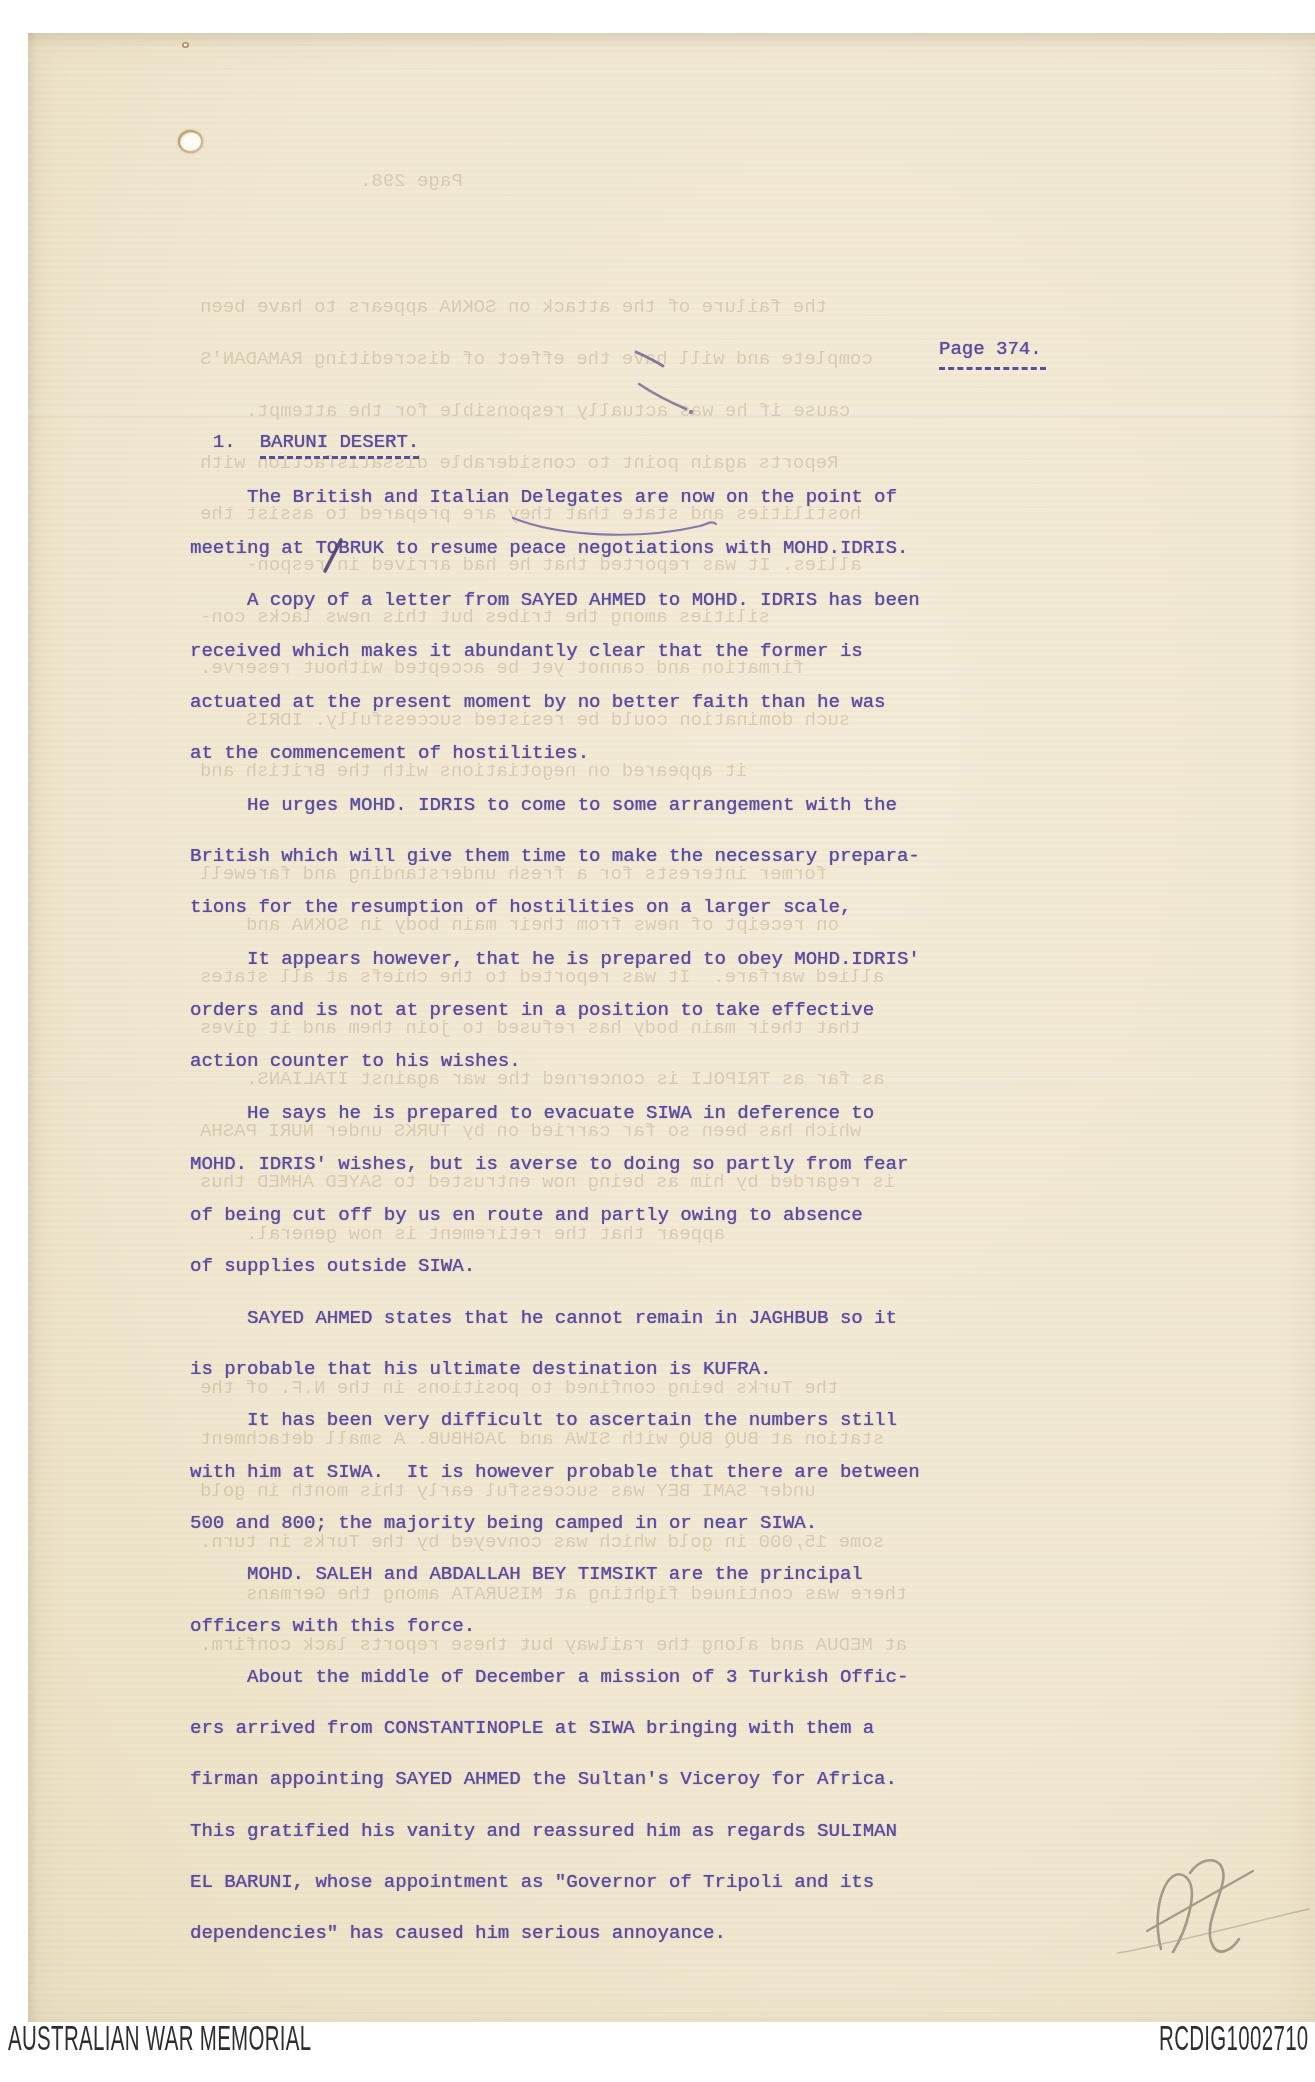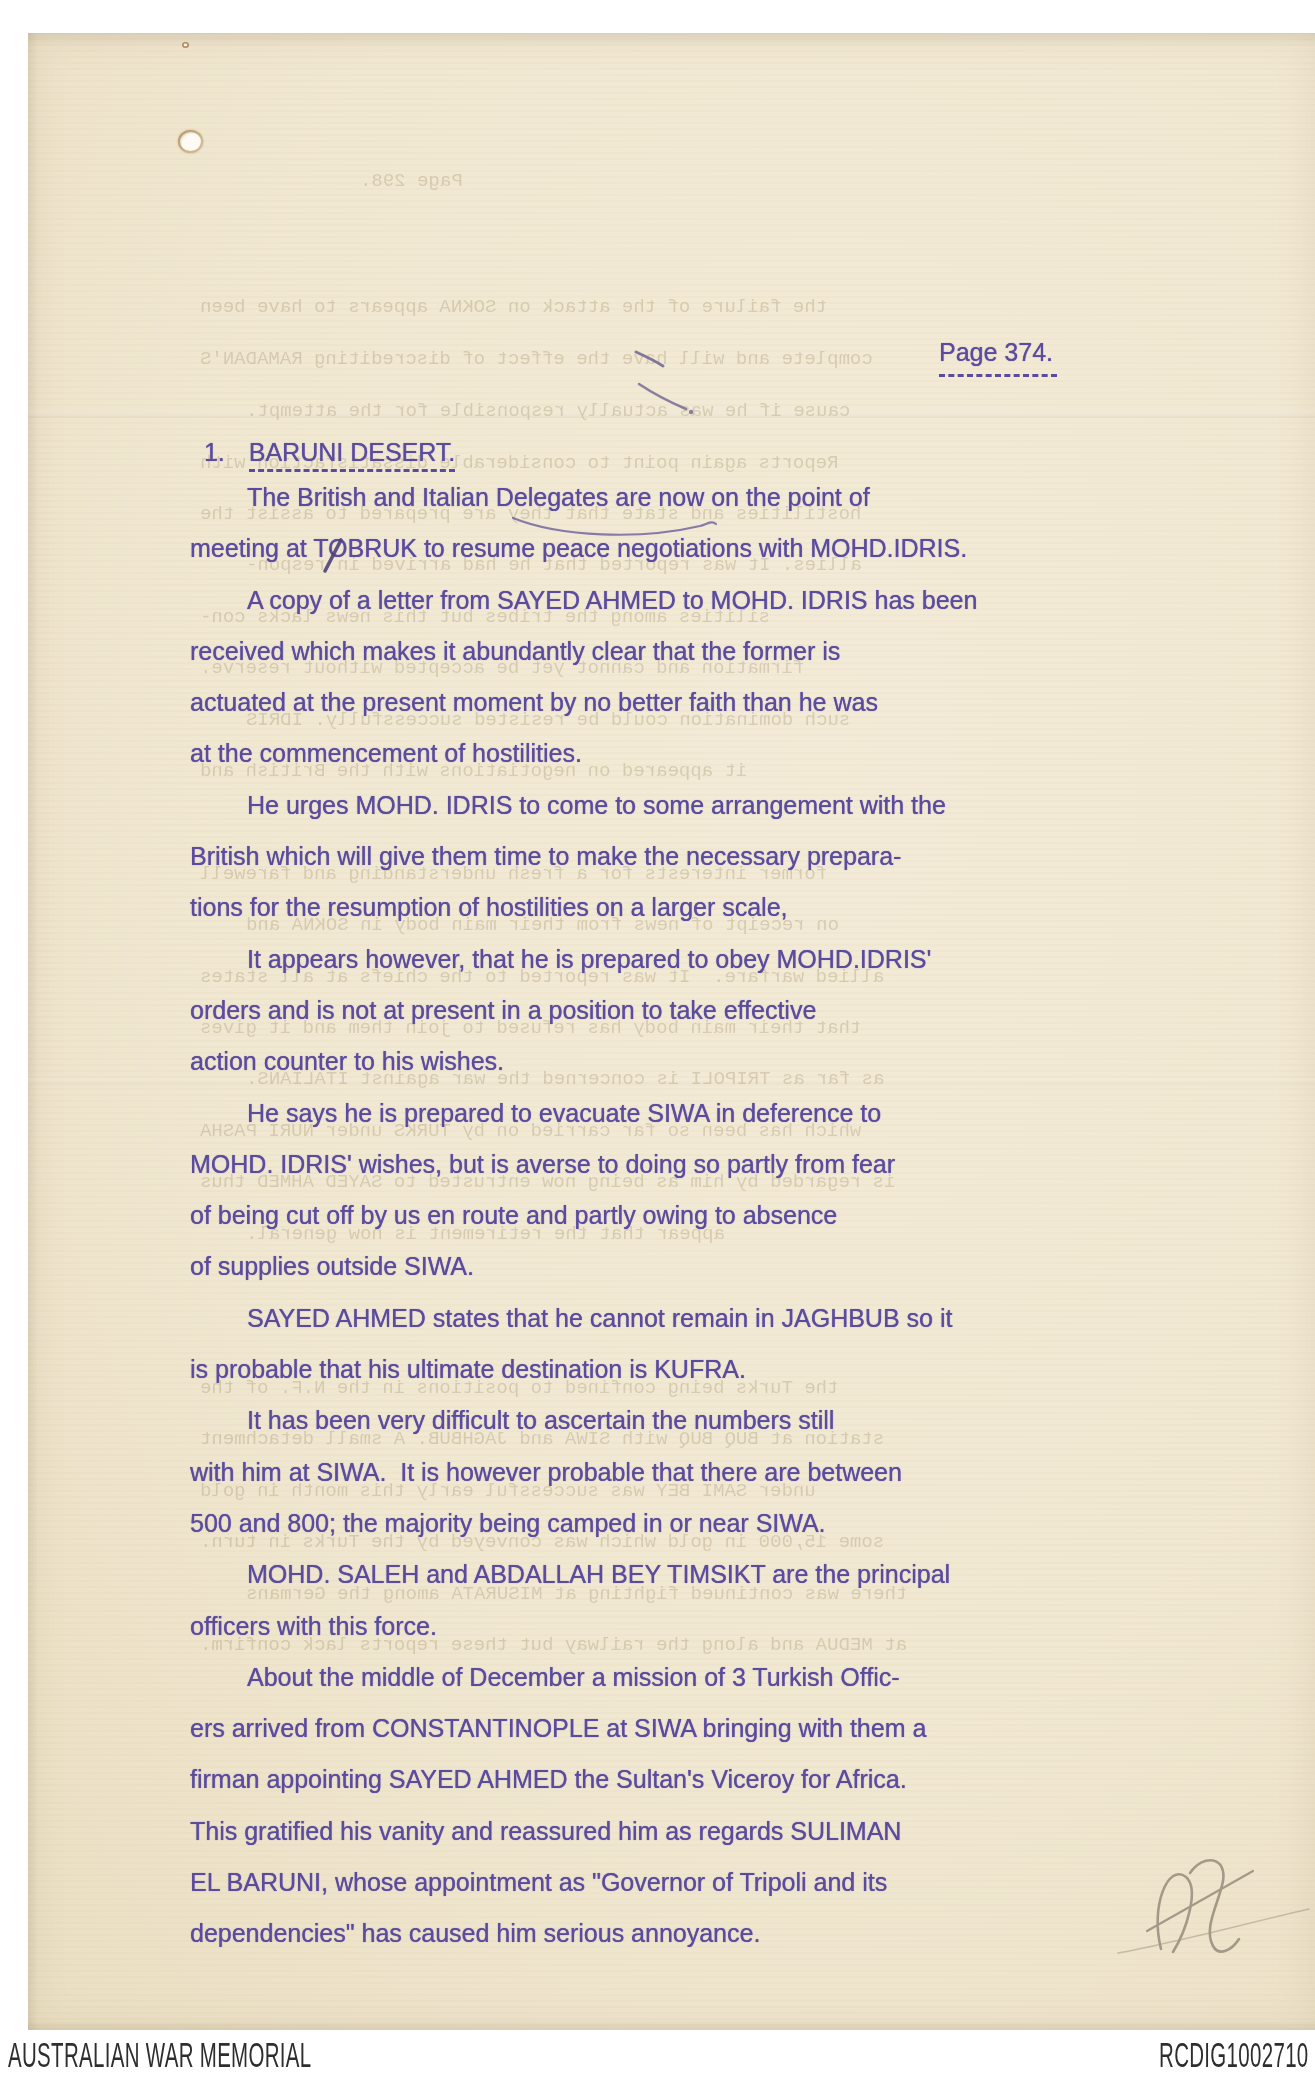--- a/index.html
+++ b/index.html
@@ -28,22 +28,22 @@
     position:absolute;left:178px;top:130px;width:25px;height:23px;border-radius:50%;
     background:#fdfbf4;
     box-shadow: inset 0 0 0 2px rgba(175,125,60,.55), inset 2px 2px 3px rgba(120,80,30,.35), 0 0 2px rgba(120,90,40,.4);
   }
   .speck{
     position:absolute;left:182px;top:42px;width:7px;height:6px;border-radius:50%;
     background:#f6f1e2;box-shadow: inset 0 0 0 1.6px rgba(150,90,30,.7);
   }
   
   .typed{
-    font-family:Liberation Sans, sans-serif;
-    font-size:25px;color:var(--ink,#5a4b9e);
+    font-family:Liberation Mono, monospace;
+    font-size:19px;color:var(--ink,#5a4b9e);
     text-shadow:0 0 1px rgba(90,75,158,.75), 0.4px 0.4px 0 rgba(90,75,158,.35);
     white-space:pre;
   }
   .page-number{
     position:absolute;left:939px;top:338px;
     border-bottom:3px dashed var(--ink,#5a4b9e);
     padding:0 4px 7px 0;
   }
   .heading{position:absolute;left:190px;top:409px;}
   .heading .h-num{margin-right:24px;}
@@ -62,22 +62,22 @@
     color:var(--bleed,#97845a);
     opacity:.26;
     transform:scaleX(-1);
     filter:blur(0.7px);
     pointer-events:none;
   }
   
   svg.marks{position:absolute;left:0;top:0;pointer-events:none;}
   
   .footer{
-    position:absolute;left:0;bottom:0;width:1315px;height:52px;
-    background:#ffffff;display:flex;align-items:center;justify-content:space-between;
+    position:absolute;left:0;bottom:0;width:1315px;height:60px;
+    background:#ffffff;display:flex;justify-content:space-between;
   }
   .footer .f-label{
     font-size:31px;color:var(--footer,#2e2e2e);
     transform:scale(0.66,1.12);transform-origin:left center;
     margin-left:8px;letter-spacing:0.5px;white-space:nowrap;
   }
   .footer .f-id{
     font-size:31px;color:var(--footer,#2e2e2e);
     transform:scale(0.66,1.12);transform-origin:right center;
     margin-right:6px;letter-spacing:0.5px;white-space:nowrap;

